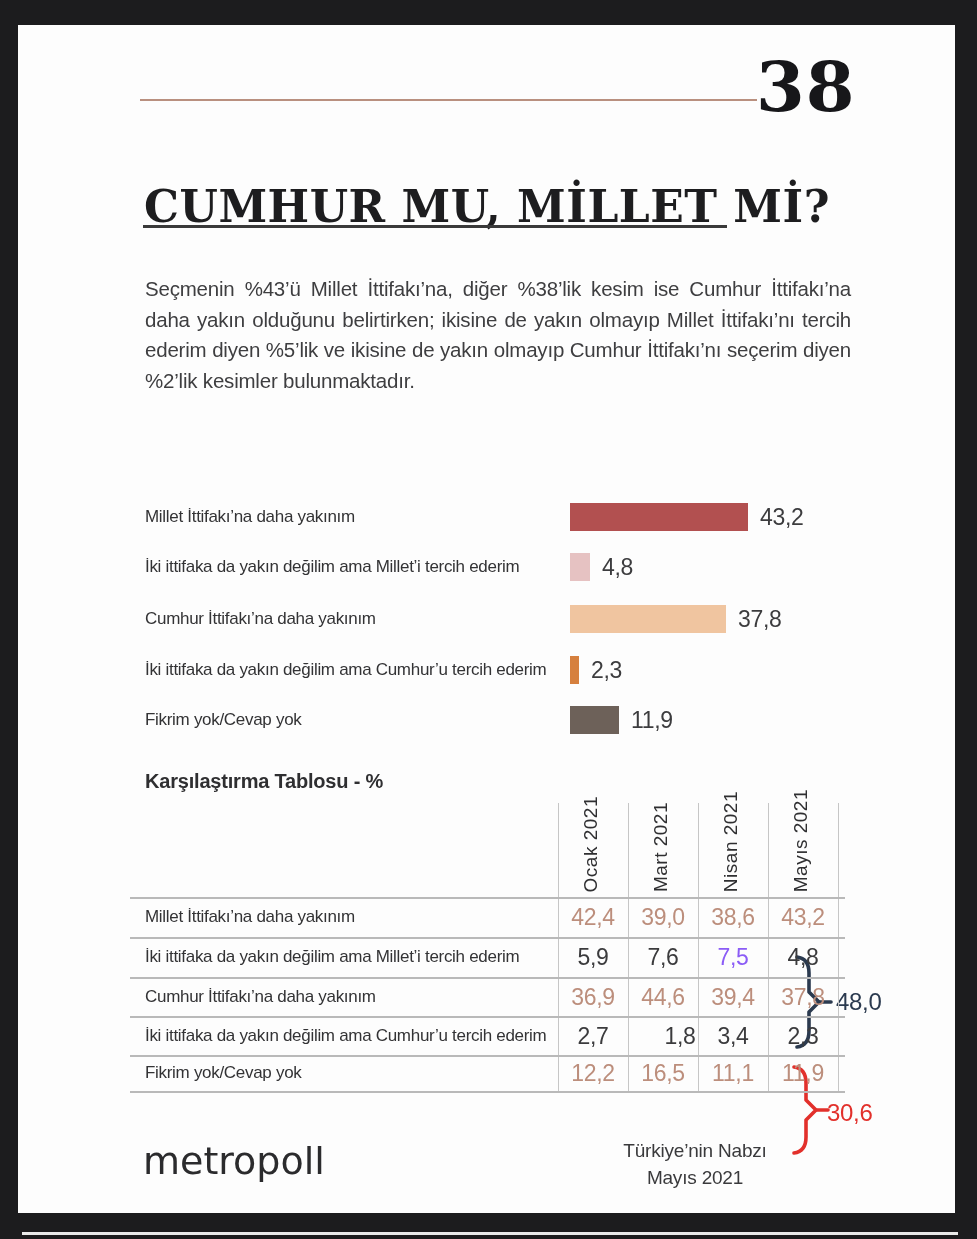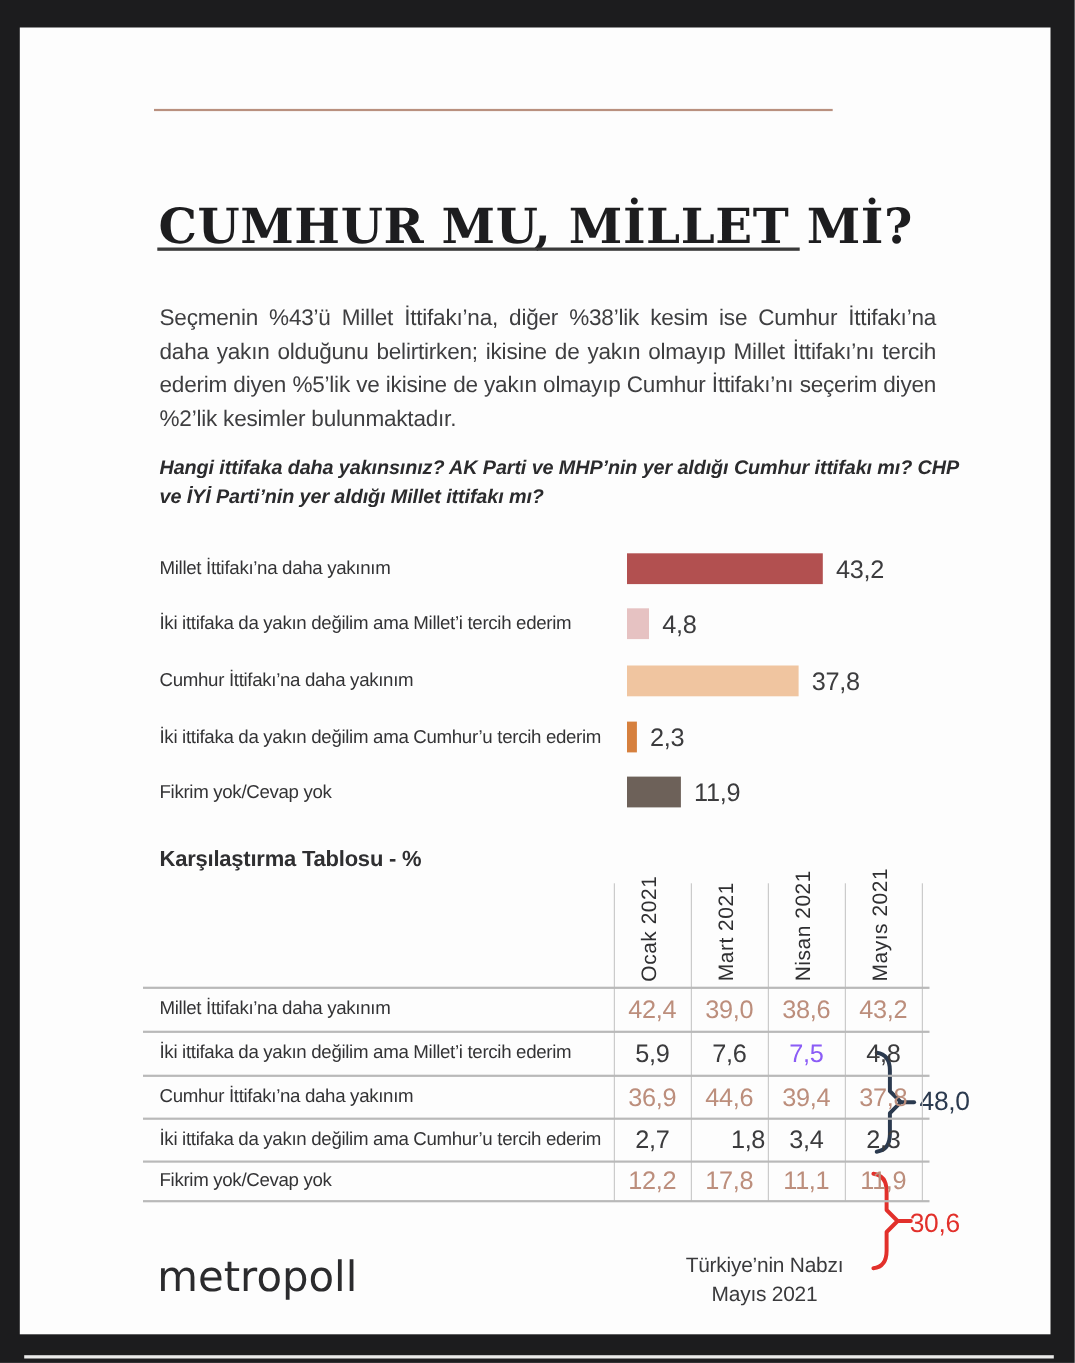--- a/index.html
+++ b/index.html
@@ -91,27 +91,27 @@
   .next-page-edge{
     left:22px;top:1232px;width:936px;height:3px;background:#e9e9e9;
   }
 </style>
 </head>
 <body>
 
 <div class="page">
 
   <div class="abs rule"></div>
+  <div class="abs pagenum">38</div>
 
   <div class="abs title">CUMHUR MU, MİLLET Mİ?</div>
   <div class="abs title-underline"></div>
 
   <div class="abs intro">Seçmenin %43’ü Millet İttifakı’na, diğer %38’lik kesim ise Cumhur İttifakı’na daha yakın olduğunu belirtirken; ikisine de yakın olmayıp Millet İttifakı’nı tercih ederim diyen %5’lik ve ikisine de yakın olmayıp Cumhur İttifakı’nı seçerim diyen %2’lik kesimler bulunmaktadır.</div>
 
-  <div class="abs question">Hangi ittifaka daha yakınsınız? AK Parti ve MHP’nin yer aldığı Cumhur ittifakı mı? CHP ve İYİ Parti’nin yer aldığı Millet ittifakı mı?</div>
 
   <div class="abs" id="chart">
 
     <div class="brace" style="left:773px;top:464px;">
       <svg width="44" height="96" viewBox="0 0 44 96" fill="none">
         <path class="brace-path-0" d="M 6 3 C 14 4, 18 9, 18 19 L 18 38 L 28 48 L 18 58 L 18 77 C 18 87, 14 92, 6 93" stroke-width="3.6" fill="none" stroke-linecap="round" stroke-linejoin="round" stroke="#2b3a4f"></path>
         <line class="brace-path-0" x1="29" y1="48" x2="40" y2="48" stroke-width="3.6" stroke-linecap="round" stroke="#2b3a4f"></line>
       </svg>
     </div>
     <div class="brace-label" style="left:818px;top:499px;color:#2b3a4f;">48,0</div>
@@ -174,21 +174,21 @@
       <div class="cell-value" style="left: 498px; top: 181px; color: rgb(188, 142, 124);">44,6</div>
       <div class="cell-value" style="left: 568px; top: 181px; color: rgb(188, 142, 124);">39,4</div>
       <div class="cell-value" style="left: 638px; top: 181px; color: rgb(188, 142, 124);">37,8</div>
       <div class="row-label" style="top: 223px;">İki ittifaka da yakın değilim ama Cumhur’u tercih ederim</div>
       <div class="cell-value" style="left: 428px; top: 220px; color: rgb(59, 59, 61);">2,7</div>
       <div class="cell-value" style="left: 498px; top: 220px; color: rgb(59, 59, 61); padding-left: 17px;">1,8</div>
       <div class="cell-value" style="left: 568px; top: 220px; color: rgb(59, 59, 61);">3,4</div>
       <div class="cell-value" style="left: 638px; top: 220px; color: rgb(59, 59, 61);">2,3</div>
       <div class="row-label" style="top: 260px;">Fikrim yok/Cevap yok</div>
       <div class="cell-value" style="left: 428px; top: 257px; color: rgb(188, 142, 124);">12,2</div>
-      <div class="cell-value" style="left: 498px; top: 257px; color: rgb(188, 142, 124);">17,8</div>
+      <div class="cell-value" style="left: 498px; top: 257px; color: rgb(188, 142, 124);">16,5</div>
       <div class="cell-value" style="left: 568px; top: 257px; color: rgb(188, 142, 124);">11,1</div>
       <div class="cell-value" style="left: 638px; top: 257px; color: rgb(188, 142, 124);">11,9</div>
     </div>
 
   <div class="abs logo">metropoll</div>
   <div class="abs footer-right">
     <div>Türkiye’nin Nabzı</div>
     <div>Mayıs 2021</div>
   </div>
 

